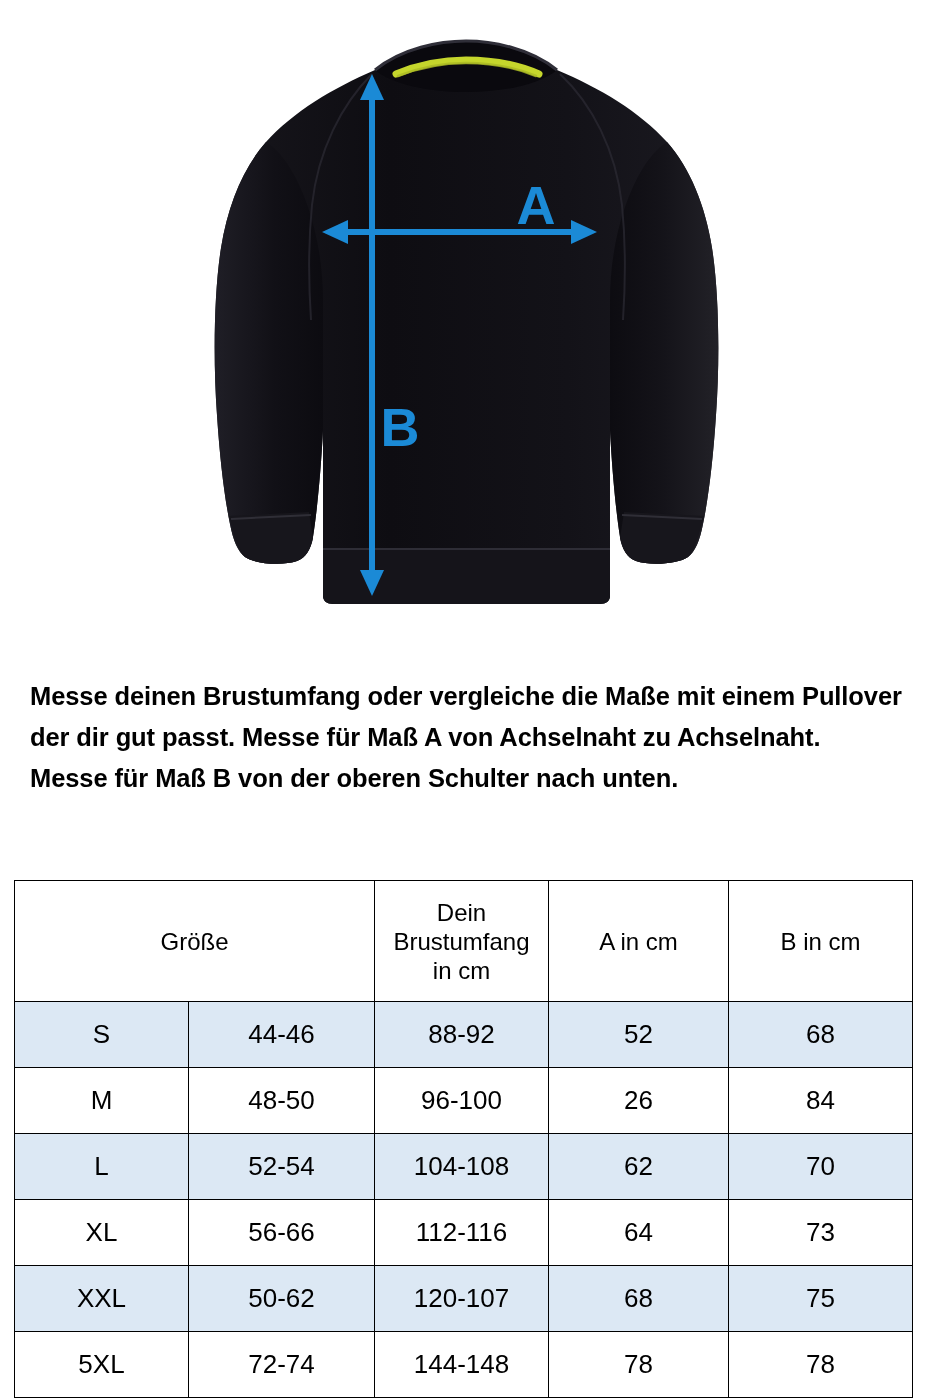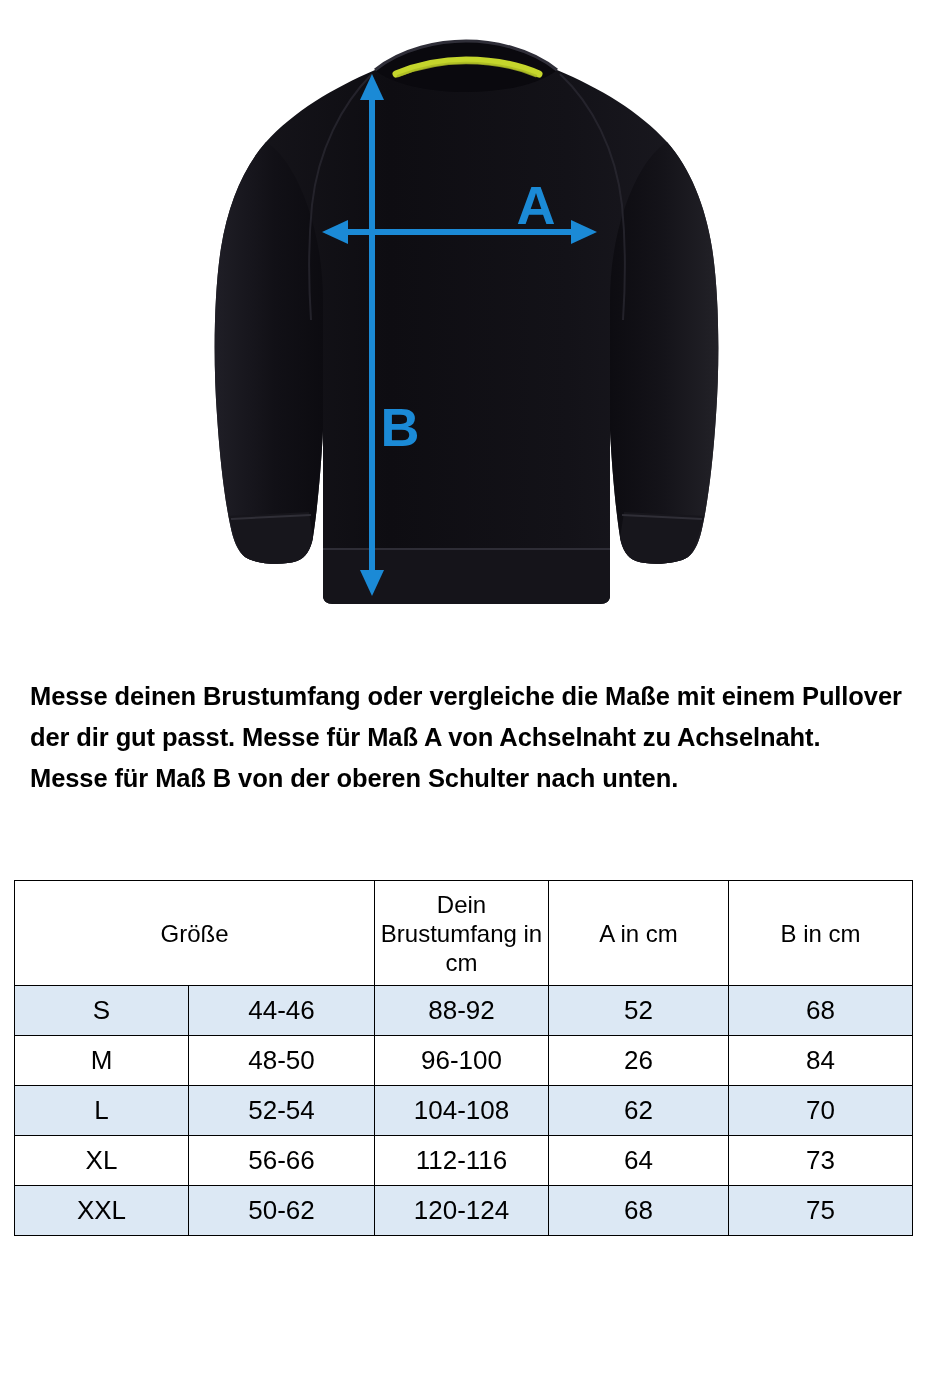--- a/index.html
+++ b/index.html
@@ -36,21 +36,21 @@
     table-layout:fixed;
     background:#ffffff;
   }
   table.size-table th,
   table.size-table td{
     border:1.6px solid #000000;
     text-align:center;
     vertical-align:middle;
     color:#000000;
     font-weight:normal;
-    padding:0;
+    padding:8px;
   }
   table.size-table thead th{
     height:104px;
     font-size:24px;
     line-height:29px;
     background:#ffffff;
   }
   table.size-table tbody td{
     height:49px;
     font-size:26px;
@@ -218,19 +218,26 @@
         <tr>
           <td>XL</td>
           <td>56-66</td>
           <td>112-116</td>
           <td>64</td>
           <td>73</td>
         </tr>
         <tr class="alt">
           <td>XXL</td>
           <td>50-62</td>
-          <td>120-124</td>
+          <td>120-107</td>
           <td>68</td>
           <td>75</td>
+        </tr>
+        <tr>
+          <td>5XL</td>
+          <td>72-74</td>
+          <td>144-148</td>
+          <td>78</td>
+          <td>78</td>
         </tr>
       </tbody>
   </table>
 </div>
 
 </body></html>

